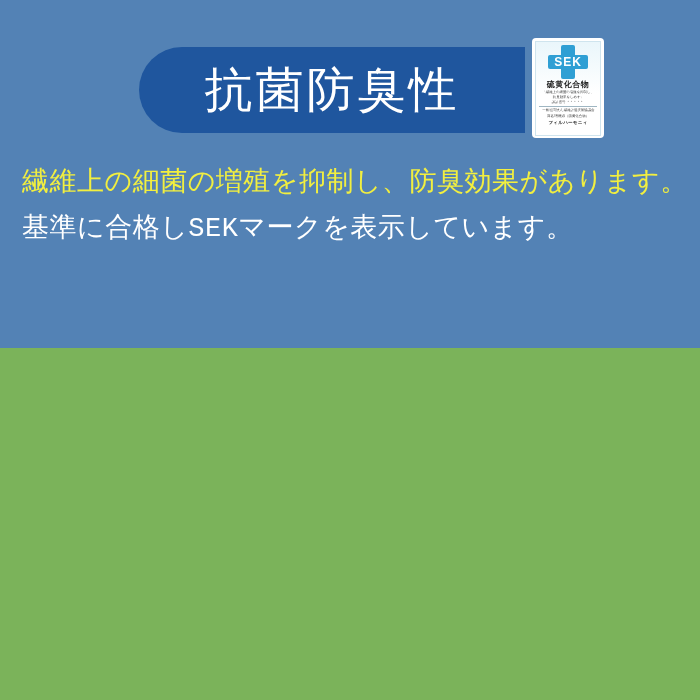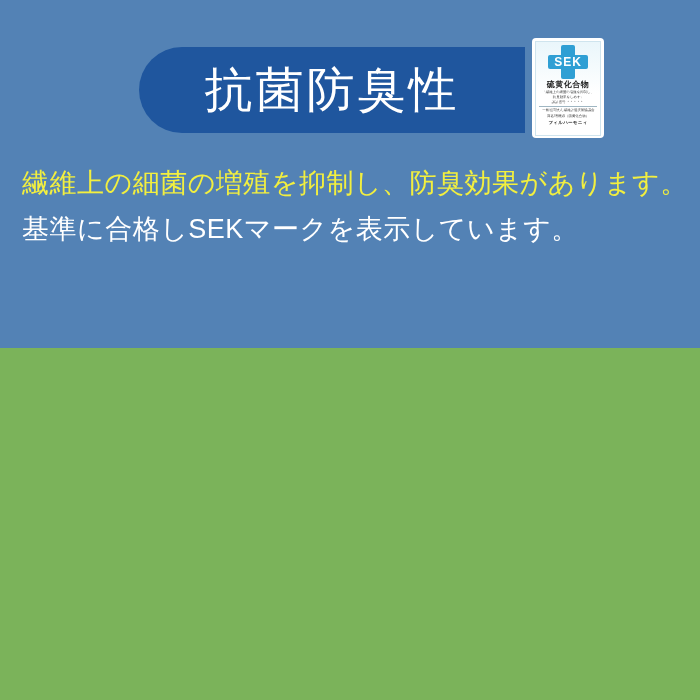--- a/index.html
+++ b/index.html
@@ -152,20 +152,21 @@
     margin-top: 1px;
   }
 
   
   .body-copy {
     position: absolute;
     left: 0;
     width: 700px;
     box-sizing: border-box;
     padding: 0 22px;
+    font-family: Liberation Mono, monospace;
   }
   .copy-antibacterial { top: 160px; }
 
   .copy-line {
     font-size: 27px;
     line-height: 46px;
     letter-spacing: 0.5px;
     white-space: nowrap;
     font-weight: 400;
   }

